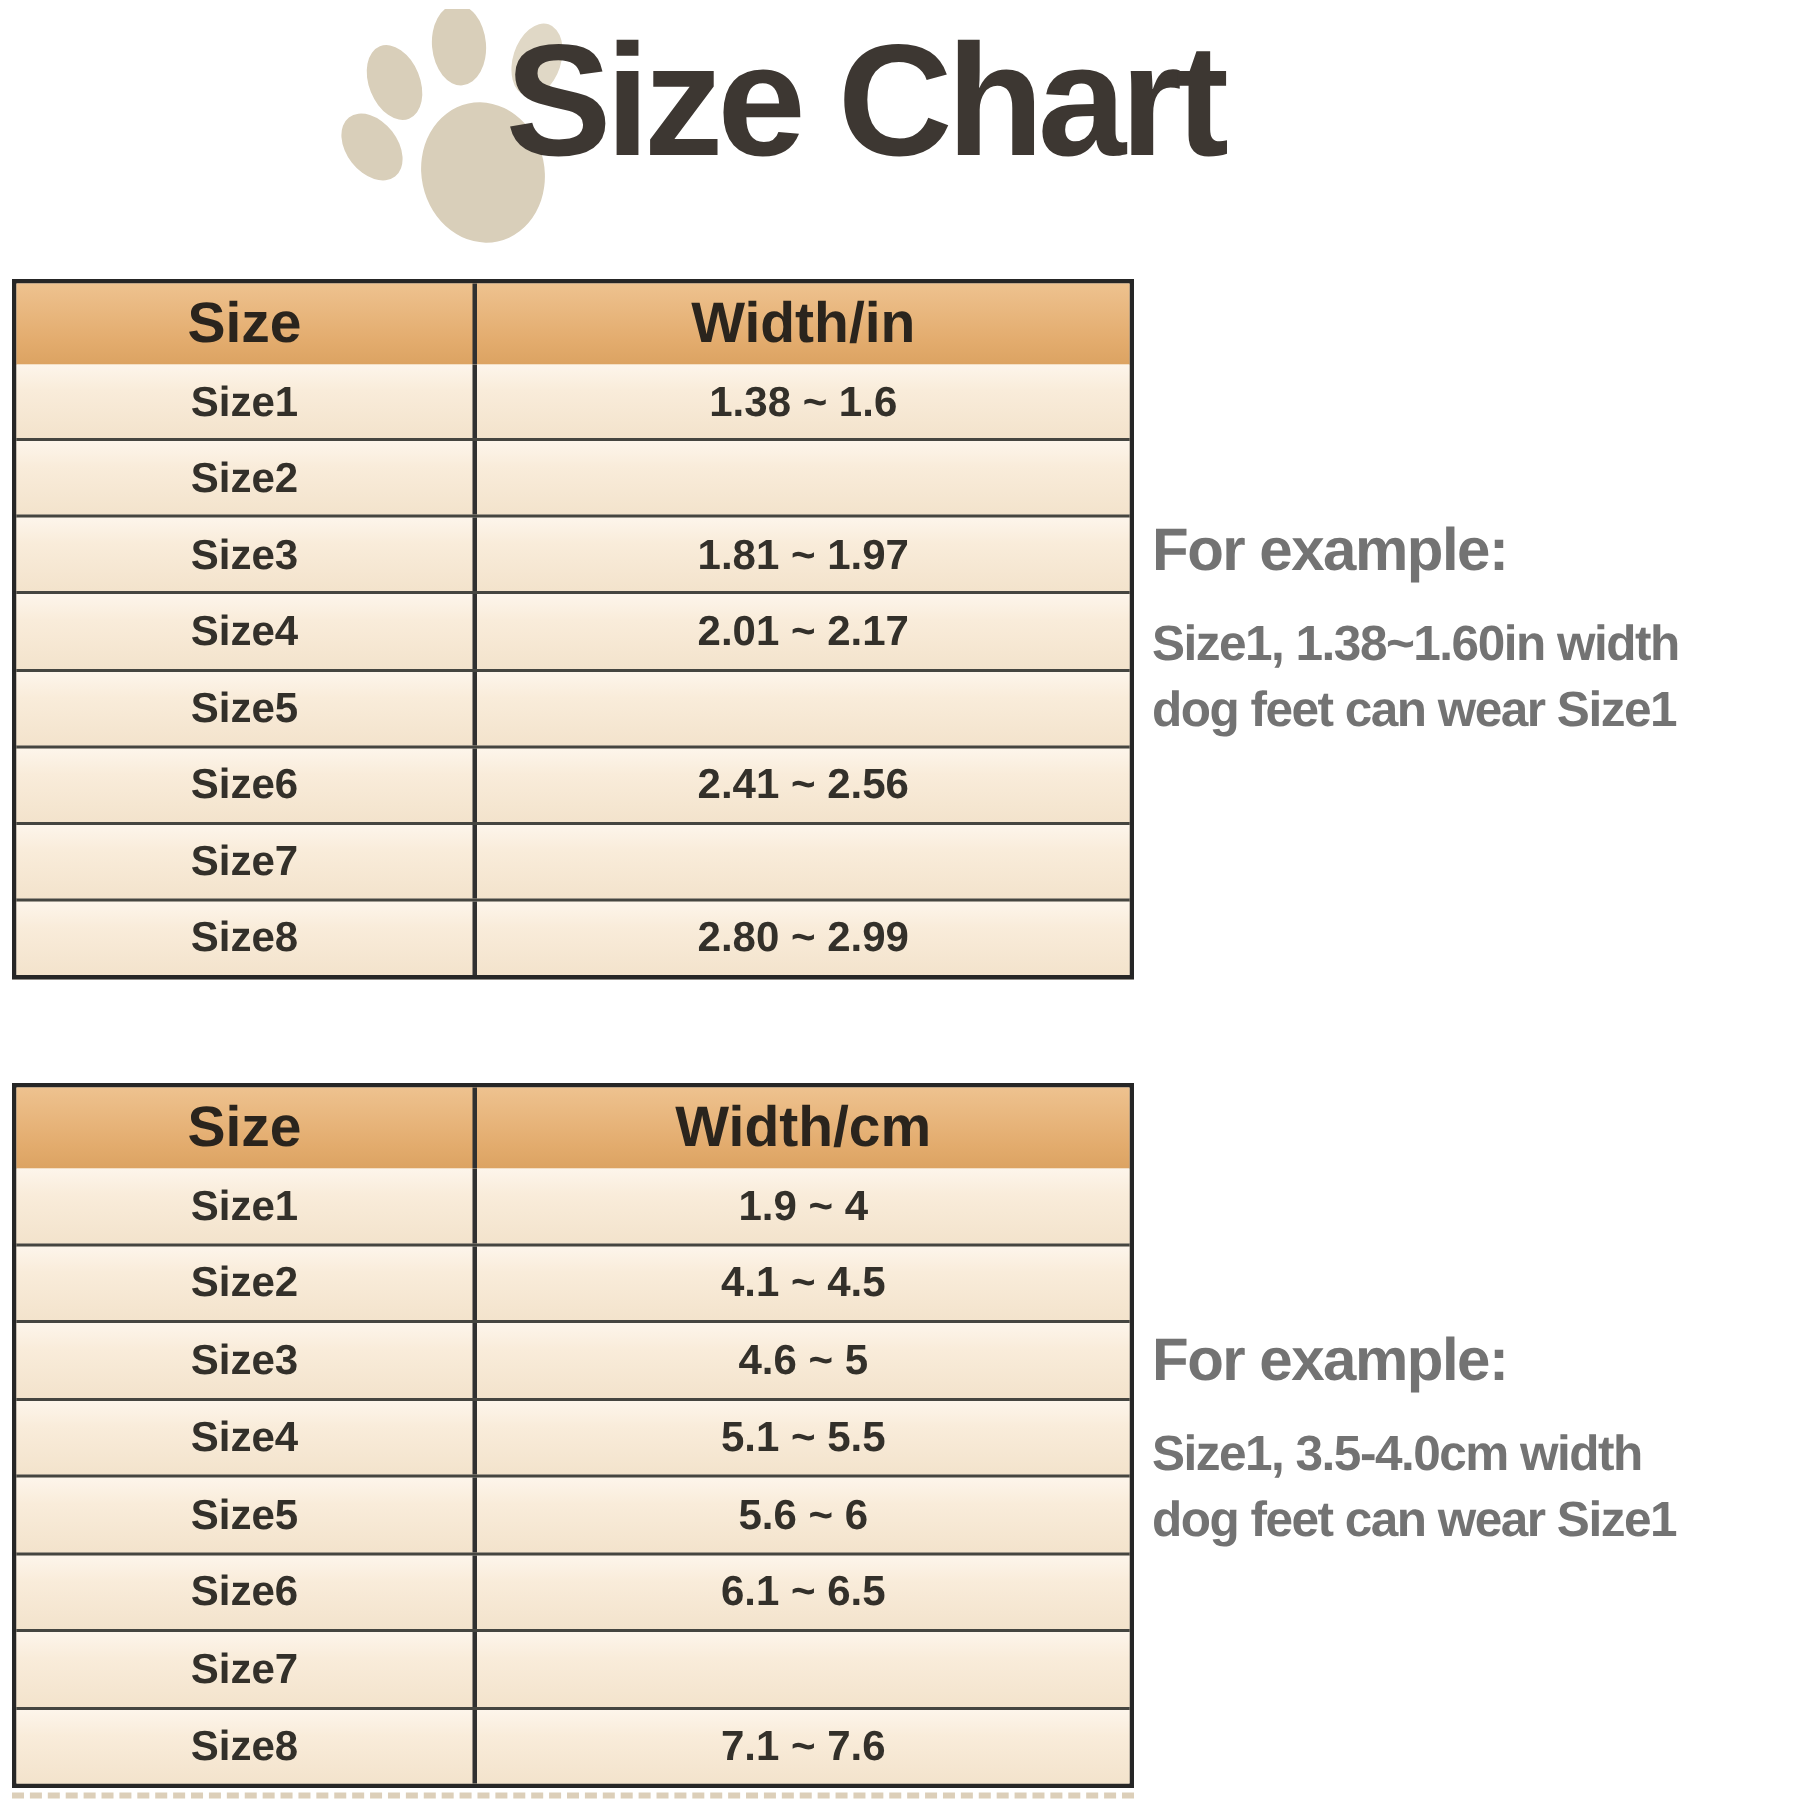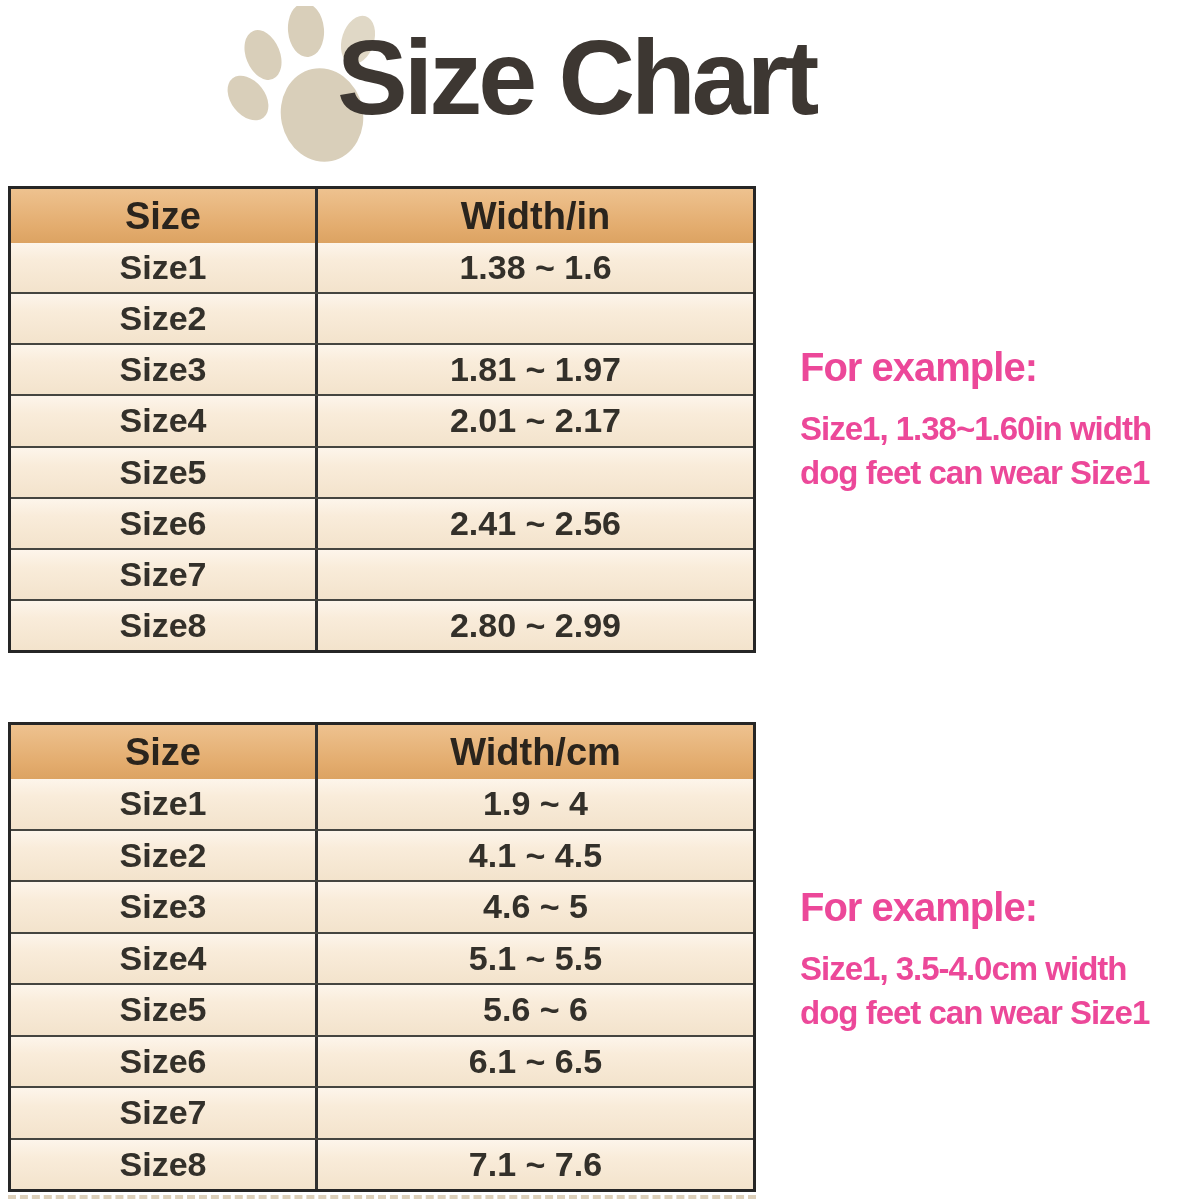--- a/index.html
+++ b/index.html
@@ -6,21 +6,21 @@
   body {
     width:1200px; height:1200px; position:relative; overflow:hidden;
     background:#ffffff;
     font-family:"Liberation Sans", sans-serif;
   }
   
   .paw {
     position:absolute; left:222px; top:6px; width:175px; height:158px;
   }
   .title-text {
-    position:absolute; left:337px; top:24px;
+    position:absolute; left:337px; top:14px;
     font-size:106px; font-weight:bold; letter-spacing:-4px;
     line-height:1; color:#3d3732; white-space:nowrap;
   }
   
   .size-table {
     position:absolute; left:8px; width:748px;
     border:3px solid #262626; box-sizing:border-box;
     display:flex; flex-direction:column;
     background:#f8ebd8;
   }
@@ -32,28 +32,28 @@
     background:linear-gradient(180deg,#fdf5eb 0%,#f9ecda 35%,#f3e3cc 100%);
   }
   .t-row.t-head {
     flex:0 0 54px; border-top:none;
     background:linear-gradient(180deg,#eec28f 0%,#e3ac6e 70%,#dca362 100%);
     text-align:center;
   }
   .t-head + .t-row { border-top:none; }
   .cell {
     display:flex; align-items:center; justify-content:center;
-    font-weight:bold; font-size:34px; color:#33302a;
+    font-weight:bold; font-size:28px; color:#33302a;
     white-space:nowrap;
   }
   .c1 { flex:0 0 307px; border-right:3px solid #303030; box-sizing:border-box; }
   .c2 { flex:1 1 auto; }
   .t-head .cell { font-size:38px; color:#2a241d; }
   
-  .example { position:absolute; left:800px; color:#ec4899; }
+  .example { position:absolute; left:768px; color:#737373; }
   .example-inches { top:345px; }
   .example-cm     { top:885px; }
   .ex-head {
     font-size:40px; font-weight:bold; line-height:44px;
     letter-spacing:-1px; white-space:nowrap;
   }
   .ex-body { margin-top:18px; }
   .ex-line {
     font-size:33px; font-weight:bold; line-height:44px;
     letter-spacing:-1px; white-space:nowrap;

